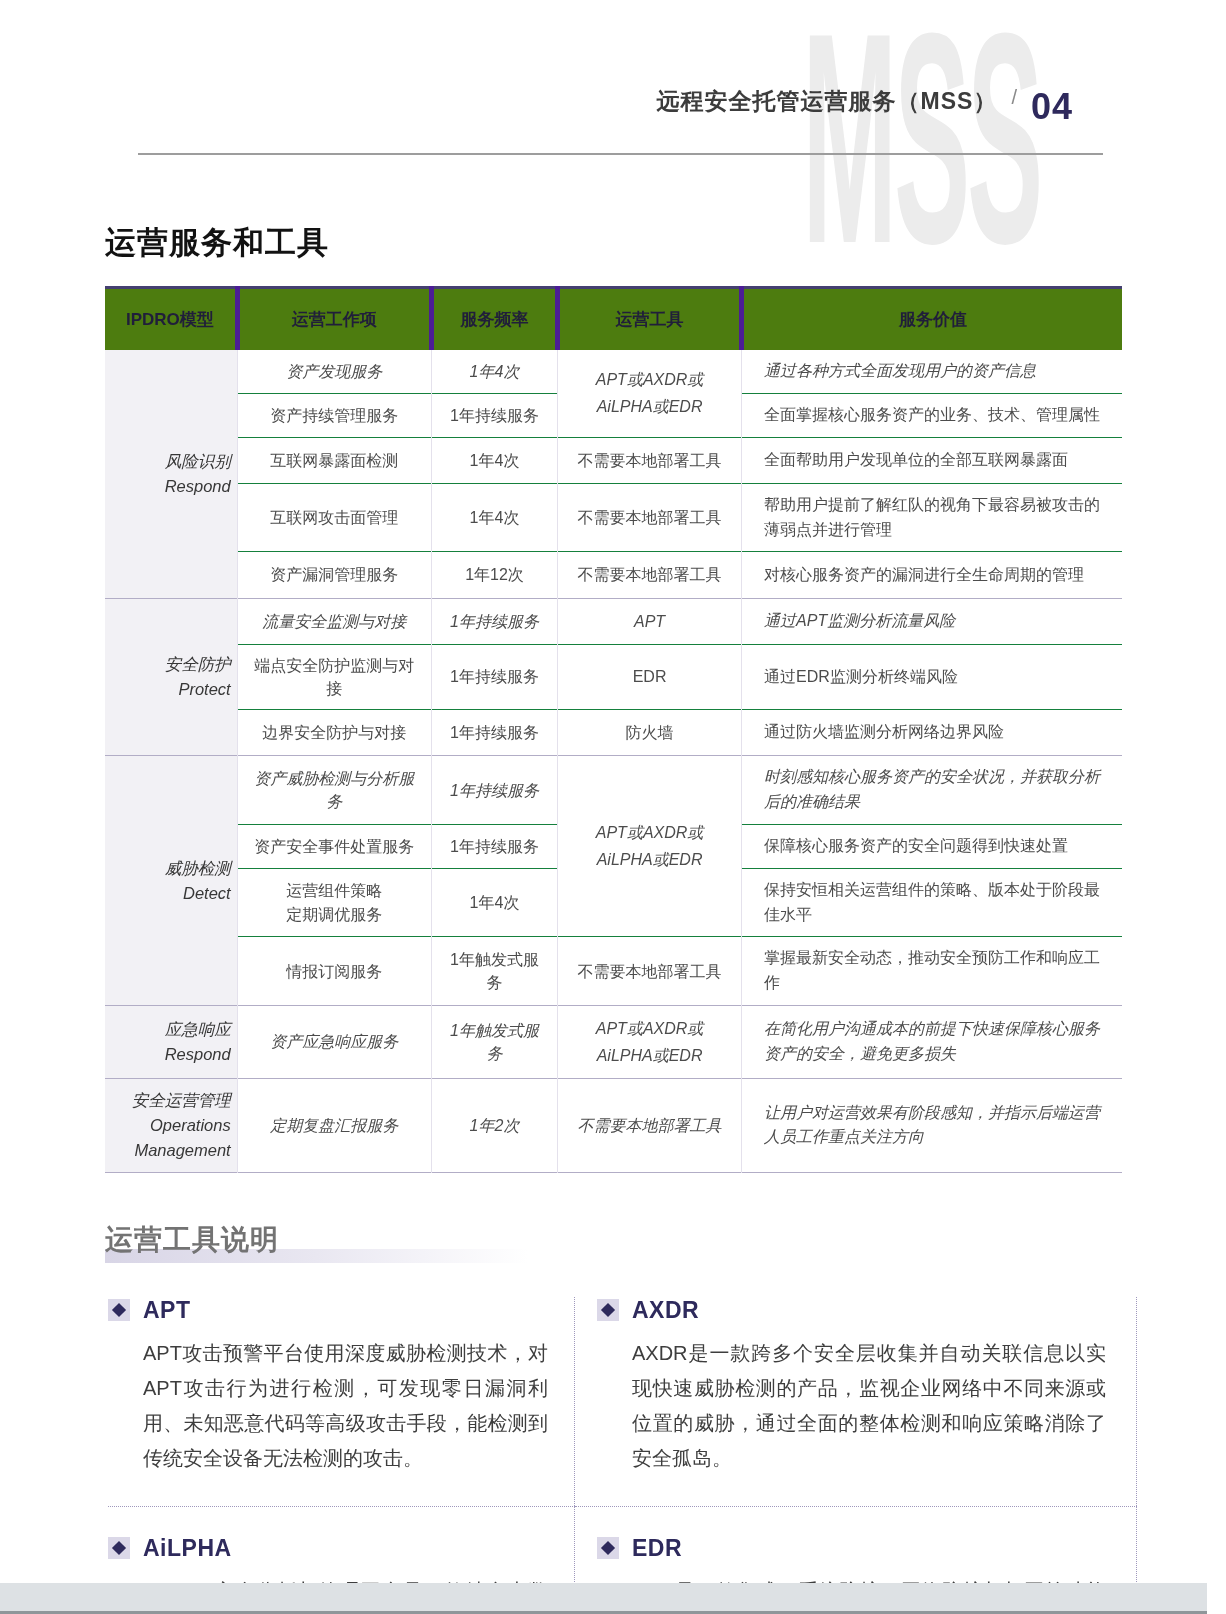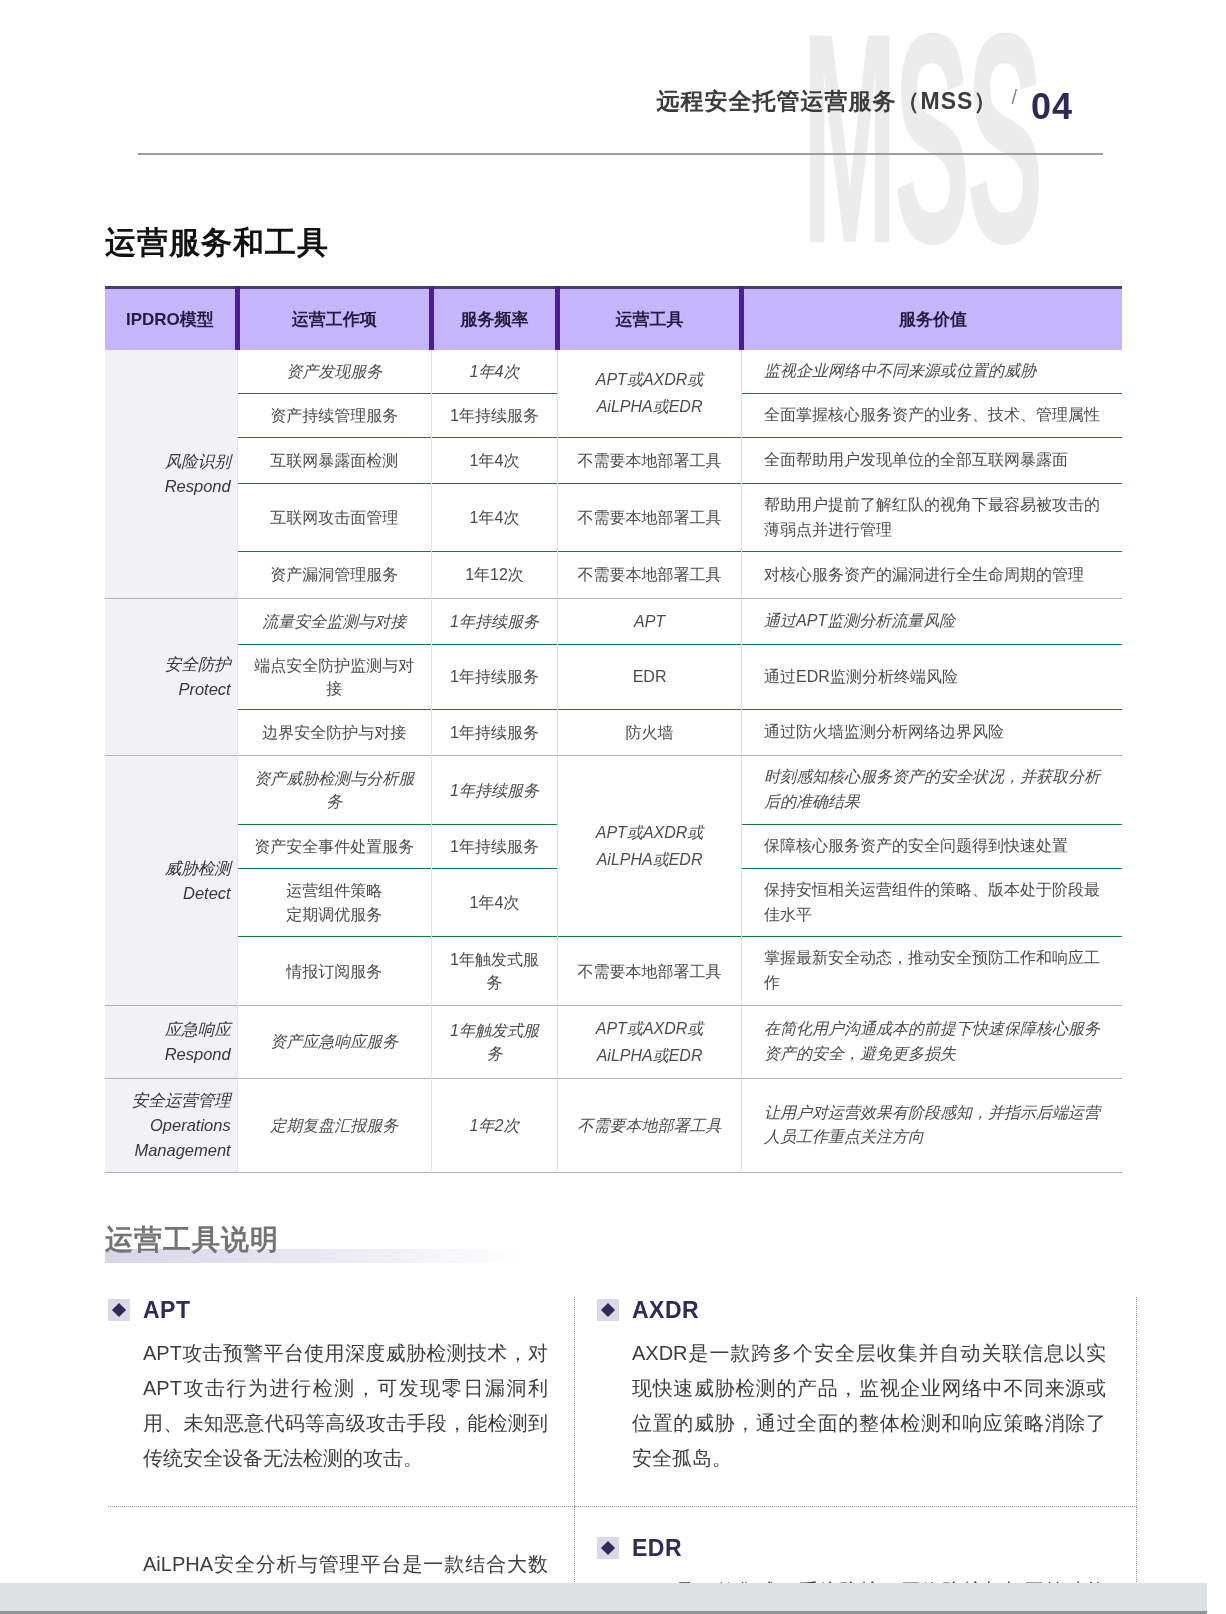--- a/index.html
+++ b/index.html
@@ -40,21 +40,21 @@
   }
 
   
   table.services {
     margin: 22px 0 0 105px; width: 1017px;
     border-collapse: collapse; table-layout: fixed;
     border-top: 3px solid #454071;
     border-bottom: 1px solid #b2adc6;
   }
   table.services th {
-    background: #c4b5fd; color: #201e3a;
+    background: #4d7c0f; color: #201e3a;
     font-size: 17px; font-weight: bold;
     padding: 19px 6px; 
   }
   table.services th + th { border-left: 5px solid #4c1d95; }
   table.services td {
     font-size: 16px; color: #4c4c4c; line-height: 1.45;
     padding: 9px 12px; text-align: center;
     border-top: 1px solid #15803d;
     border-left: 1px solid #e4e1ec;
   }
@@ -146,21 +146,21 @@
     <tbody>
 
       <tr class="group-start">
         <td class="cat" rowspan="5">
           <div>风险识别</div>
           <div>Respond</div>
         </td>
         <td>资产发现服务</td>
         <td>1年4次</td>
         <td class="tool" rowspan="2">APT或AXDR或AiLPHA或EDR</td>
-        <td class="value">监视企业网络中不同来源或位置的威胁</td>
+        <td class="value">通过各种方式全面发现用户的资产信息</td>
       </tr>
       <tr>
         <td>资产持续管理服务</td>
         <td>1年持续服务</td>
         <td class="value">全面掌握核心服务资产的业务、技术、管理属性</td>
       </tr>
       <tr>
         <td>互联网暴露面检测</td>
         <td>1年4次</td>
         <td class="tool">不需要本地部署工具</td>
@@ -270,20 +270,24 @@
       <p class="tool-desc">APT攻击预警平台使用深度威胁检测技术，对APT攻击行为进行检测，可发现零日漏洞利用、未知恶意代码等高级攻击手段，能检测到传统安全设备无法检测的攻击。</p>
     </div>
     <div class="tool-cell right">
       <div class="tool-head">
         <span class="diamond-icon"></span>
         <span class="tool-name">AXDR</span>
       </div>
       <p class="tool-desc">AXDR是一款跨多个安全层收集并自动关联信息以实现快速威胁检测的产品，监视企业网络中不同来源或位置的威胁，通过全面的整体检测和响应策略消除了安全孤岛。</p>
     </div>
     <div class="tool-cell left row2">
+      <div class="tool-head">
+        <span class="diamond-icon"></span>
+        <span class="tool-name">AiLPHA</span>
+      </div>
       <p class="tool-desc">AiLPHA安全分析与管理平台是一款结合大数据技术和人工智能算法的安全运营系统，为企业级用户提供全局安全态势感知能力，保障其业务不间断稳定运行。</p>
     </div>
     <div class="tool-cell right row2">
       <div class="tool-head">
         <span class="diamond-icon"></span>
         <span class="tool-name">EDR</span>
       </div>
       <p class="tool-desc">EDR是一款集成了系统防护、网络防护与加固等功能的主机安全产品。具备勒索专防专杀能力，拥有补丁修复、外设管控、文件审计、违规外联检测与阻断等主机安全能力。</p>
     </div>
   </div>

